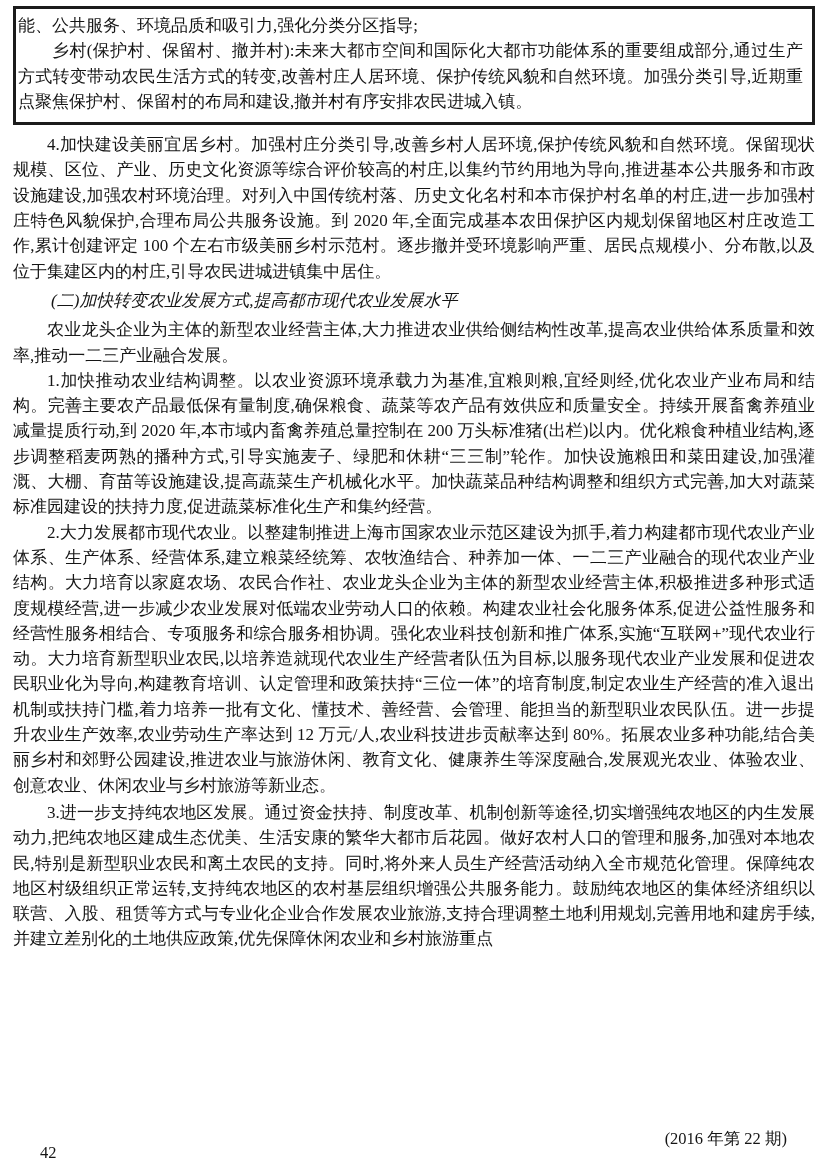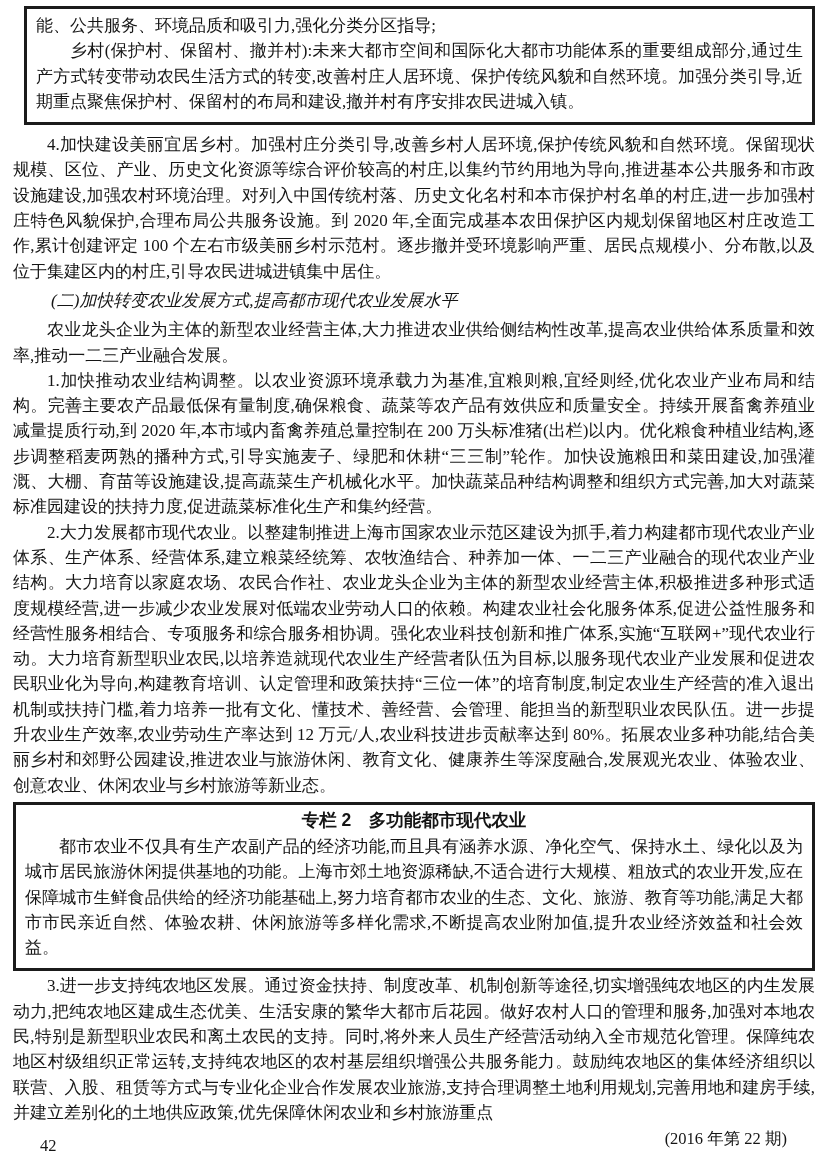--- a/index.html
+++ b/index.html
@@ -31,23 +31,22 @@
   }
   p.no-indent {
     text-indent: 0;
   }
   .callout-box {
     box-sizing: border-box;
     border: 3px solid #1b1b1b;
     background: #ffffff;
   }
   .box-top {
-    padding: 4px 9px 8px 9px;
+    padding: 4px 9px 8px 2px;
     margin-bottom: 7px;
-    margin-left: 11px;
   }
   .section-heading {
     margin: 4px;
     font-size: 17px;
     line-height: 25.3px;
     text-indent: 2em;
     font-style: italic;
     font-weight: normal;
     word-break: break-all;
   }
@@ -68,21 +67,21 @@
     position: absolute;
     left: 0;
     right: 0;
     bottom: 18px;
     height: 24px;
     font-size: 16.5px;
   }
   .footer-page-number {
     position: absolute;
     left: 40px;
-    top: 8px;
+    top: 15px;
   }
   .footer-issue {
     position: absolute;
     left: 0;
     right: 40px;
     top: 0;
     text-align: right;
   }
 </style>
 </head>
@@ -98,24 +97,20 @@
   <p class="body-text">4.加快建设美丽宜居乡村。加强村庄分类引导,改善乡村人居环境,保护传统风貌和自然环境。保留现状规模、区位、产业、历史文化资源等综合评价较高的村庄,以集约节约用地为导向,推进基本公共服务和市政设施建设,加强农村环境治理。对列入中国传统村落、历史文化名村和本市保护村名单的村庄,进一步加强村庄特色风貌保护,合理布局公共服务设施。到 2020 年,全面完成基本农田保护区内规划保留地区村庄改造工作,累计创建评定 100 个左右市级美丽乡村示范村。逐步撤并受环境影响严重、居民点规模小、分布散,以及位于集建区内的村庄,引导农民进城进镇集中居住。</p>
 
   <p class="section-heading">(二)加快转变农业发展方式,提高都市现代农业发展水平</p>
 
   <p class="body-text">农业龙头企业为主体的新型农业经营主体,大力推进农业供给侧结构性改革,提高农业供给体系质量和效率,推动一二三产业融合发展。</p>
 
   <p class="body-text">1.加快推动农业结构调整。以农业资源环境承载力为基准,宜粮则粮,宜经则经,优化农业产业布局和结构。完善主要农产品最低保有量制度,确保粮食、蔬菜等农产品有效供应和质量安全。持续开展畜禽养殖业减量提质行动,到 2020 年,本市域内畜禽养殖总量控制在 200 万头标准猪(出栏)以内。优化粮食种植业结构,逐步调整稻麦两熟的播种方式,引导实施麦子、绿肥和休耕“三三制”轮作。加快设施粮田和菜田建设,加强灌溉、大棚、育苗等设施建设,提高蔬菜生产机械化水平。加快蔬菜品种结构调整和组织方式完善,加大对蔬菜标准园建设的扶持力度,促进蔬菜标准化生产和集约经营。</p>
 
   <p class="body-text">2.大力发展都市现代农业。以整建制推进上海市国家农业示范区建设为抓手,着力构建都市现代农业产业体系、生产体系、经营体系,建立粮菜经统筹、农牧渔结合、种养加一体、一二三产业融合的现代农业产业结构。大力培育以家庭农场、农民合作社、农业龙头企业为主体的新型农业经营主体,积极推进多种形式适度规模经营,进一步减少农业发展对低端农业劳动人口的依赖。构建农业社会化服务体系,促进公益性服务和经营性服务相结合、专项服务和综合服务相协调。强化农业科技创新和推广体系,实施“互联网+”现代农业行动。大力培育新型职业农民,以培养造就现代农业生产经营者队伍为目标,以服务现代农业产业发展和促进农民职业化为导向,构建教育培训、认定管理和政策扶持“三位一体”的培育制度,制定农业生产经营的准入退出机制或扶持门槛,着力培养一批有文化、懂技术、善经营、会管理、能担当的新型职业农民队伍。进一步提升农业生产效率,农业劳动生产率达到 12 万元/人,农业科技进步贡献率达到 80%。拓展农业多种功能,结合美丽乡村和郊野公园建设,推进农业与旅游休闲、教育文化、健康养生等深度融合,发展观光农业、体验农业、创意农业、休闲农业与乡村旅游等新业态。</p>
 
-  <div class="callout-box box-column">
-    <p class="box-title">专栏 2　多功能都市现代农业</p>
-    <p class="body-text">都市农业不仅具有生产农副产品的经济功能,而且具有涵养水源、净化空气、保持水土、绿化以及为城市居民旅游休闲提供基地的功能。上海市郊土地资源稀缺,不适合进行大规模、粗放式的农业开发,应在保障城市生鲜食品供给的经济功能基础上,努力培育都市农业的生态、文化、旅游、教育等功能,满足大都市市民亲近自然、体验农耕、休闲旅游等多样化需求,不断提高农业附加值,提升农业经济效益和社会效益。</p>
-  </div>
 
   <p class="body-text" style="margin-top: 2px;">3.进一步支持纯农地区发展。通过资金扶持、制度改革、机制创新等途径,切实增强纯农地区的内生发展动力,把纯农地区建成生态优美、生活安康的繁华大都市后花园。做好农村人口的管理和服务,加强对本地农民,特别是新型职业农民和离土农民的支持。同时,将外来人员生产经营活动纳入全市规范化管理。保障纯农地区村级组织正常运转,支持纯农地区的农村基层组织增强公共服务能力。鼓励纯农地区的集体经济组织以联营、入股、租赁等方式与专业化企业合作发展农业旅游,支持合理调整土地利用规划,完善用地和建房手续,并建立差别化的土地供应政策,优先保障休闲农业和乡村旅游重点</p>
 
   <div class="footer-row">
     <span class="footer-page-number">42</span>
     <span class="footer-issue">(2016 年第 22 期)</span>
   </div>
 
 </div>
 

